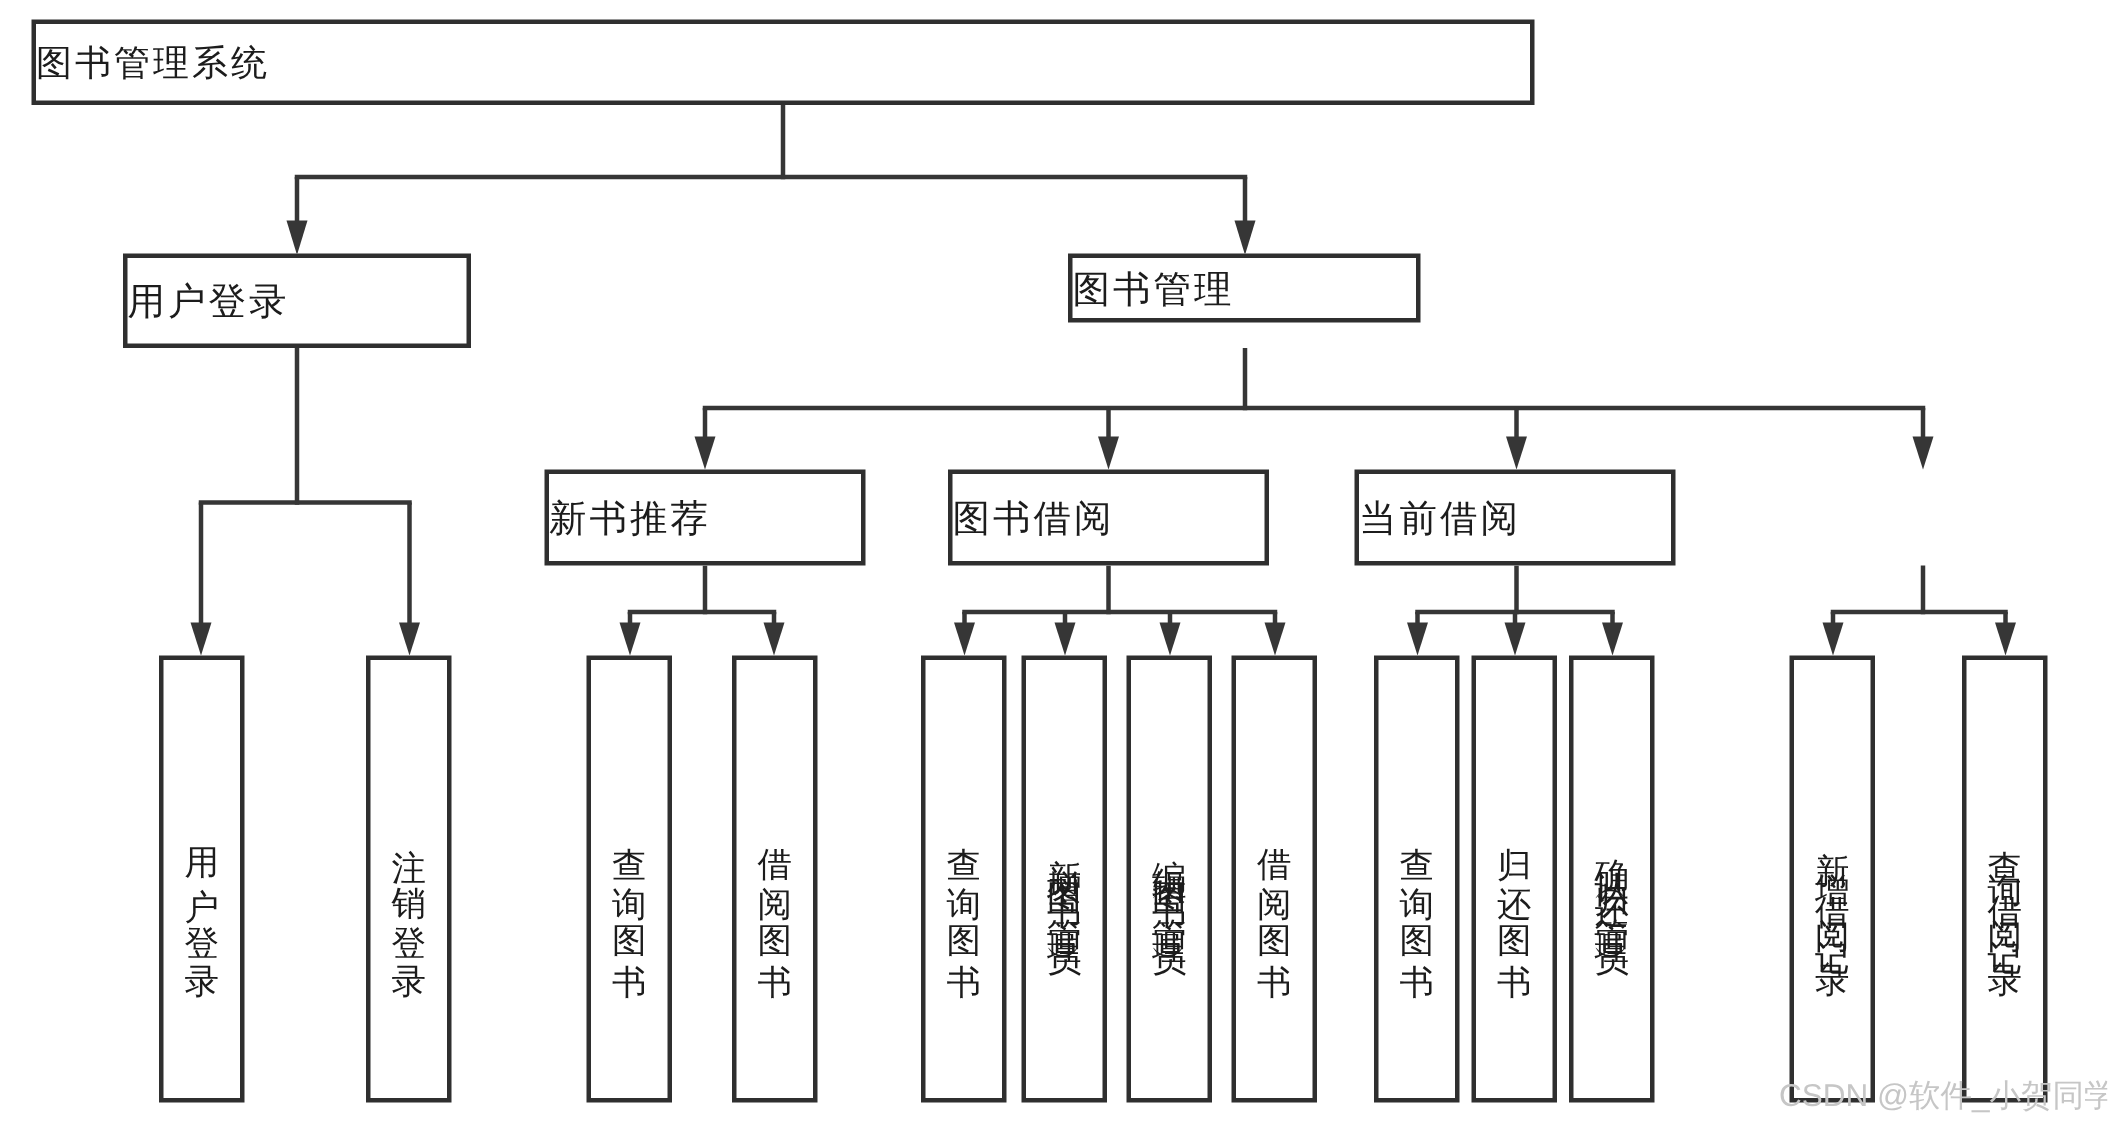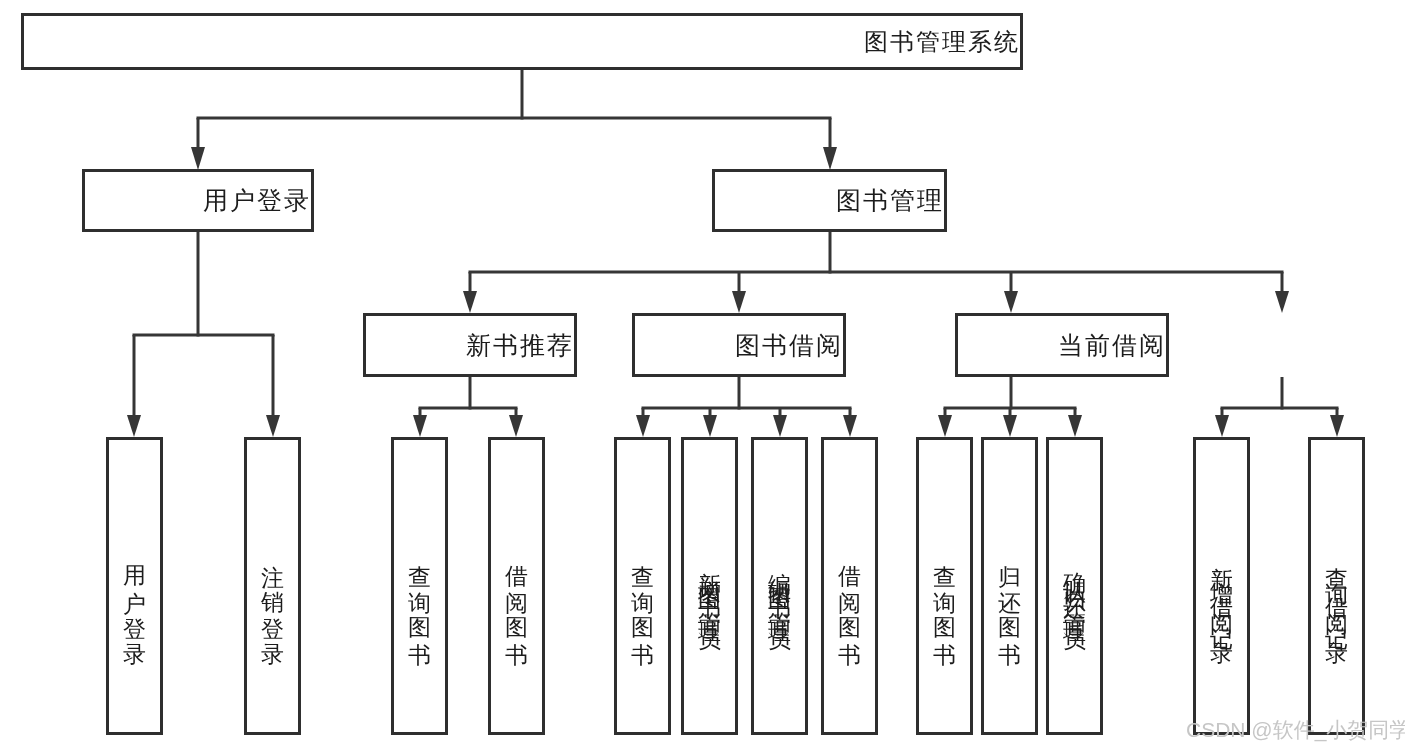--- a/index.html
+++ b/index.html
@@ -19,33 +19,32 @@
     overflow:hidden;
   }
   .connectors{
     position:absolute;left:0;top:0;width:1405px;height:747px;
     z-index:1;
   }
   .box{
     position:absolute;
     background:var(--bg);
     border:3px solid var(--border);
-    display:flex;align-items:center;justify-content:flex-end;
+    display:flex;align-items:center;justify-content:flex-start;
     color:var(--text);
     z-index:2;
-    padding-left:15px;
   }
   .hbox{font-size:25px;letter-spacing:2px;}
   .root{left:21px;top:13px;width:1002px;height:57px;font-size:24px;}
   .l2a{left:82px;top:169px;width:232px;height:63px;}
-  .l2b{left:712px;top:169px;width:235px;height:63px;}
+  .l2b{left:712px;top:169px;width:235px;height:46px;}
   .l3{top:313px;height:64px;width:214px;}
   .l3a{left:363px;}
   .l3b{left:632px;}
-  .l3c{left:955px;}
+  .l3c{left:903px;}
   .l3d{left:1174px;}
   .leaf{
     position:absolute;top:437px;width:57px;height:298px;
     background:var(--bg);
     border:3px solid var(--border);
     display:flex;align-items:center;justify-content:center;
     z-index:2;
   }
   .leaf span{
     writing-mode:vertical-rl;

